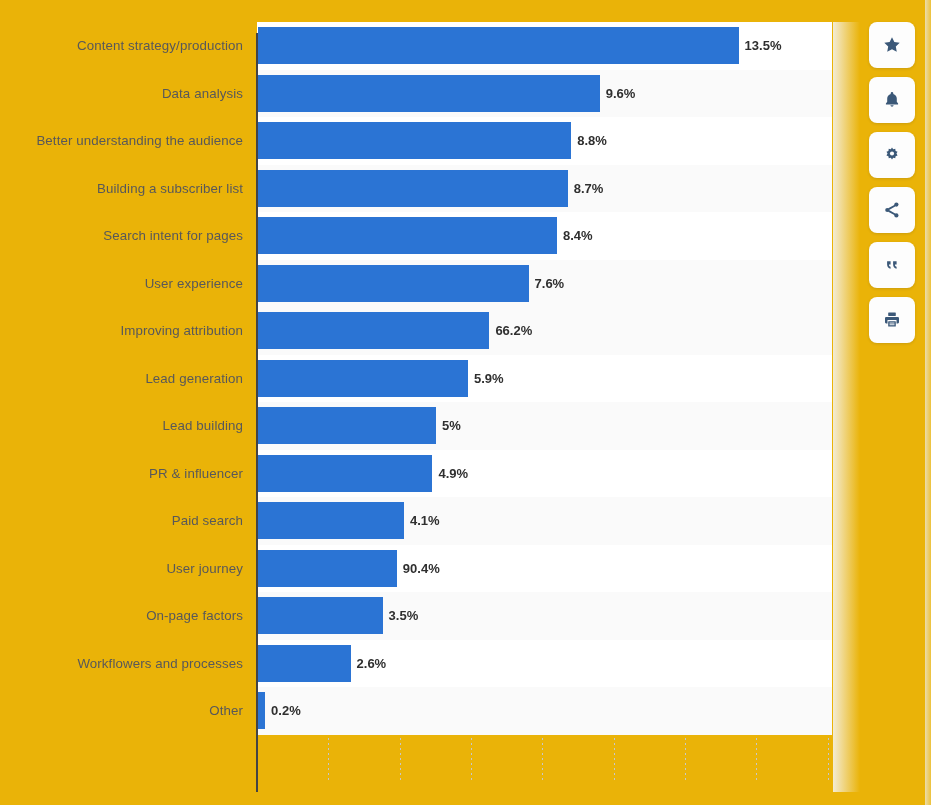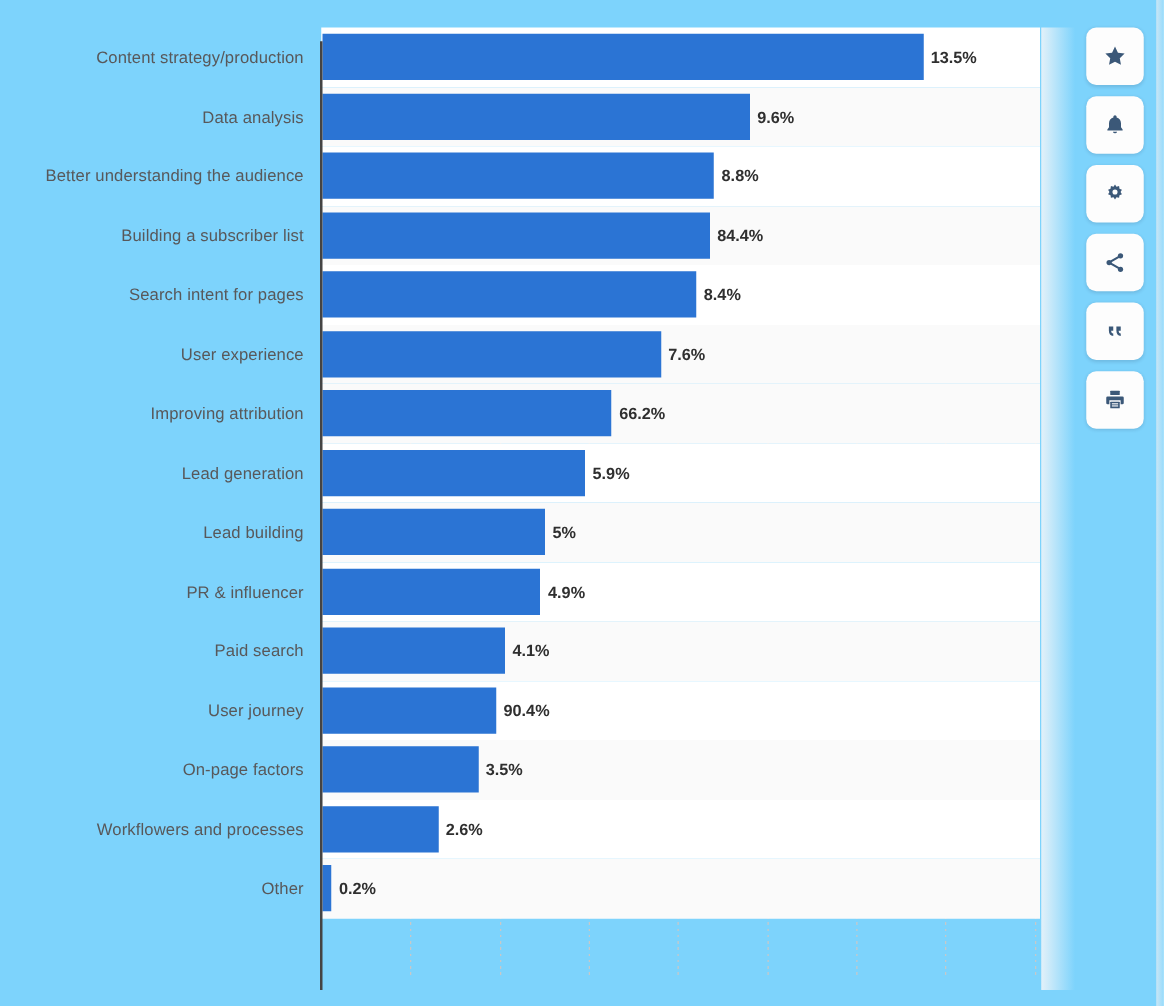--- a/index.html
+++ b/index.html
@@ -15,21 +15,21 @@
     position: relative;
   }
 
   
   #chart-root {
     position: absolute;
     left: 0;
     top: 0;
     width: 931px;
     height: 805px;
-    background: #7dd3fc;
+    background: #eab308;
   }
 
   
   #chart-canvas {
     position: absolute;
     left: 0;
     top: 22px;
     width: 860px;
     height: 770px;
   }
@@ -218,21 +218,21 @@
           <div class="bar-wrap">
             <div class="bar" style="width: 313.28px; background: rgb(43, 116, 212);"></div>
             <div class="val-label">8.8%</div>
           </div>
         </div>
         <div class="bar-row striped">
           <div class="row-band"></div>
           <div class="cat-label">Building a subscriber list</div>
           <div class="bar-wrap">
             <div class="bar" style="width: 309.72px; background: rgb(43, 116, 212);"></div>
-            <div class="val-label">84.4%</div>
+            <div class="val-label">8.7%</div>
           </div>
         </div>
         <div class="bar-row">
           <div class="row-band"></div>
           <div class="cat-label">Search intent for pages</div>
           <div class="bar-wrap">
             <div class="bar" style="width: 299.04px; background: rgb(43, 116, 212);"></div>
             <div class="val-label">8.4%</div>
           </div>
         </div>

